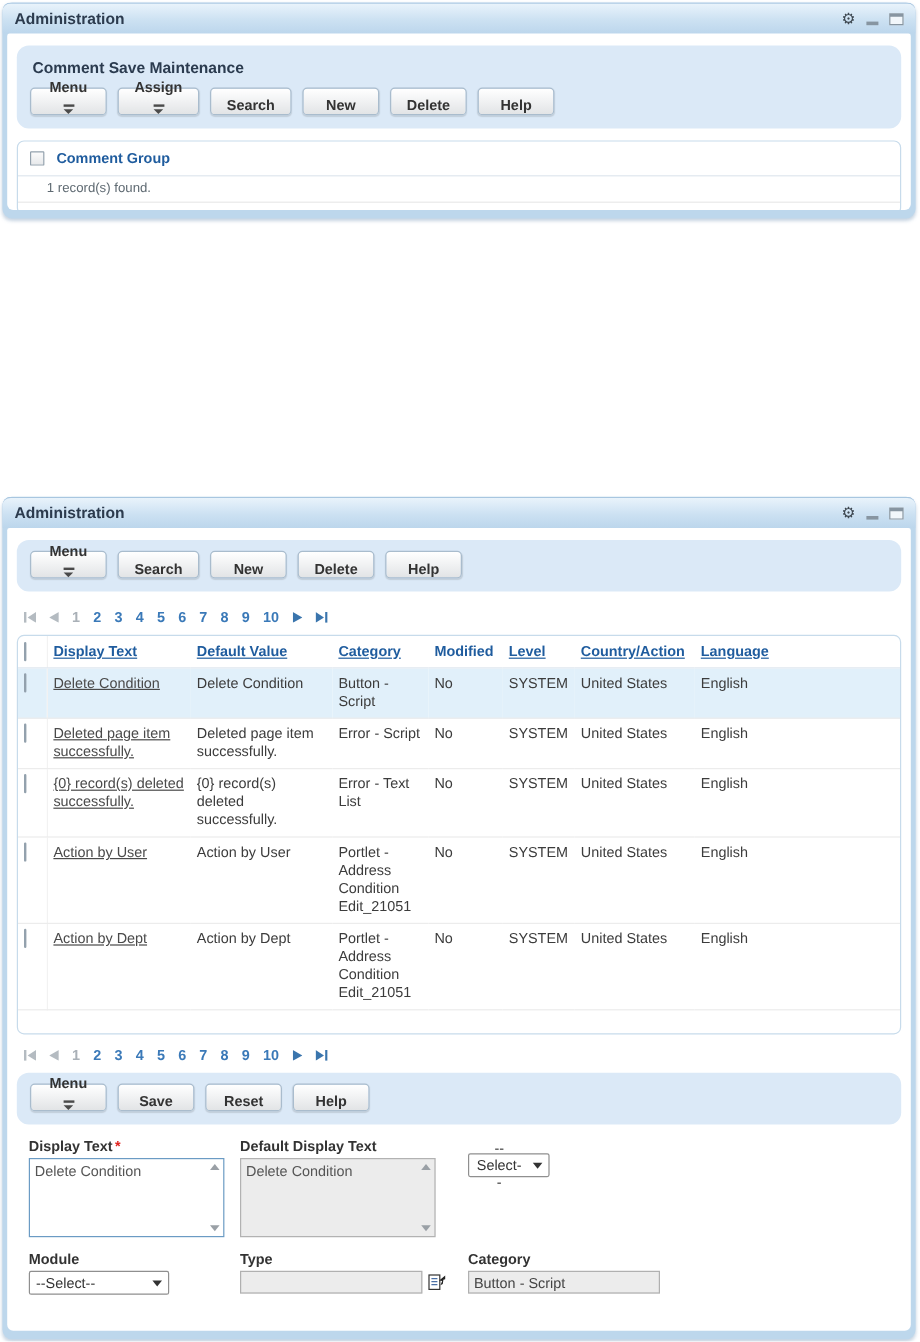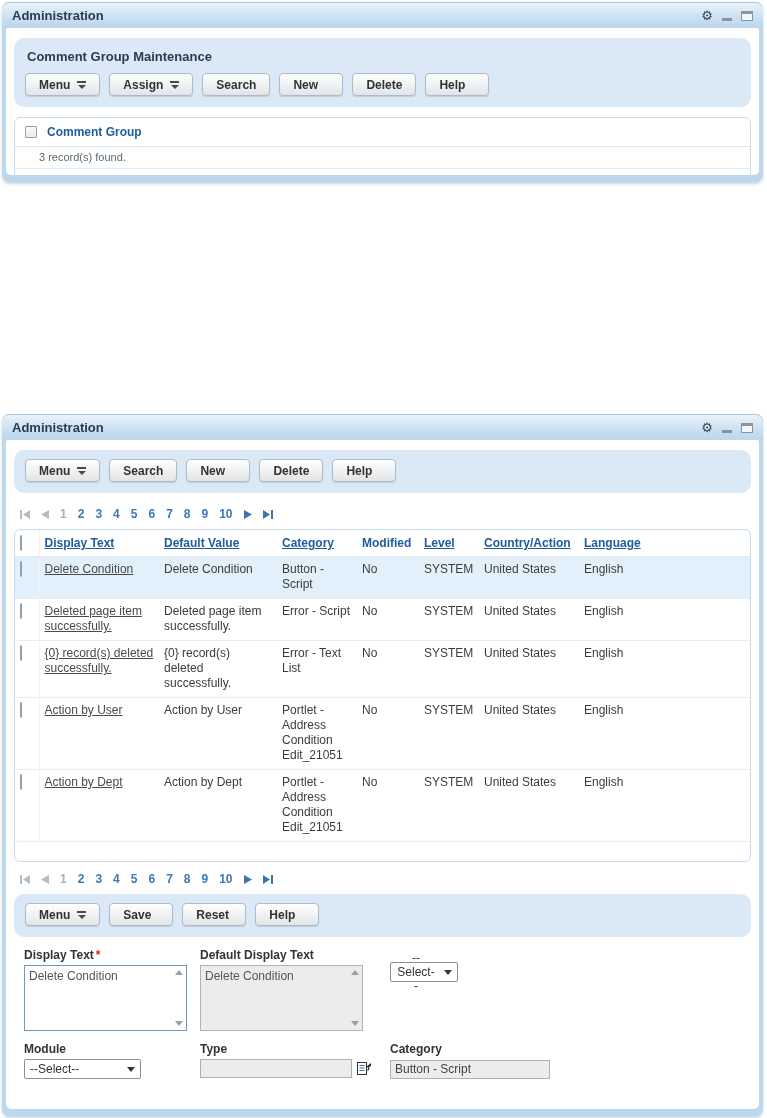--- a/index.html
+++ b/index.html
@@ -29,25 +29,25 @@
     position:absolute; left:4px; right:4px; top:26px; bottom:7px;
     background:#fff; border-radius:2px 2px 5px 5px;
     padding:10px 8px; box-sizing:border-box; overflow:hidden;
   }
   
   .panel { background:#dbe9f7; border-radius:10px; padding:9px 11px 11px; }
   .sec-title { font-size:13px; font-weight:bold; color:#2b3b4f; margin:2px 0 9px 2px; }
   .btnrow { display:flex; gap:9px; }
   .btn {
     min-width:64px; height:23px; box-sizing:border-box;
-    display:inline-flex; align-items:center; justify-content:flex-start; gap:7px;
+    display:inline-flex; align-items:center; justify-content:flex-end; gap:7px;
     padding:0 13px; border:1px solid #a9bccd; border-radius:4px;
     background:linear-gradient(#ffffff, #f2f3f4 45%, #e2e4e6);
     font-weight:bold; font-size:12px; color:#333;
-    box-shadow:0 1px 1px rgba(0,0,0,.12); cursor:pointer;
+    box-shadow:0 1px 1px rgba(0,0,0,.12); cursor:pointer;flex-direction:column;
   }
   .dd { width:9px; display:inline-block; }
   .dd::before { content:""; display:block; height:0; border-top:2px solid #4a4a4a; margin-bottom:2px; }
   .dd::after  { content:""; display:block; width:0; height:0; margin:0 auto;
                 border-left:4px solid transparent; border-right:4px solid transparent; border-top:4px solid #4a4a4a; }
   
   .gridbox { border:1px solid #c7dbeb; border-radius:6px; background:#fff; overflow:hidden; }
   .cg-header { display:flex; align-items:center; gap:10px; padding:7px 10px; border-bottom:1px solid #dfe7ee; }
   .cg-label { color:#1f5c9e; font-weight:bold; font-size:12px; }
   .status-row { padding:4px 10px 5px 24px; font-size:11px; color:#5f6a72; border-bottom:1px solid #e9e9e9; }
@@ -106,21 +106,21 @@
   <div class="titlebar">
     <span class="title">Administration</span>
     <span class="tbicons">
       <span class="gear-glyph">⚙</span>
       <span class="min-ico"></span>
       <span class="max-ico"></span>
     </span>
   </div>
   <div class="win-body">
     <div class="panel" style="margin-bottom:10px;">
-      <div class="sec-title">Comment Group Maintenance</div>
+      <div class="sec-title">Comment Save Maintenance</div>
       <div class="btnrow">
         <button class="btn">
             <span>Menu</span>
             <span class="dd"></span>
           </button>
         <button class="btn">
             <span>Assign</span>
             <span class="dd"></span>
           </button>
         <button class="btn">
@@ -135,21 +135,21 @@
         <button class="btn">
             <span>Help</span>
           </button>
       </div>
     </div>
     <div class="gridbox">
       <div class="cg-header">
         <span class="checkbox"></span>
         <span class="cg-label">Comment Group</span>
       </div>
-      <div class="status-row">3 record(s) found.</div>
+      <div class="status-row">1 record(s) found.</div>
       <div class="spacer8"></div>
     </div>
   </div>
 </div>
 
 <div class="window" id="win-bottom">
   <div class="titlebar">
     <span class="title">Administration</span>
     <span class="tbicons">
       <span class="gear-glyph">⚙</span>

